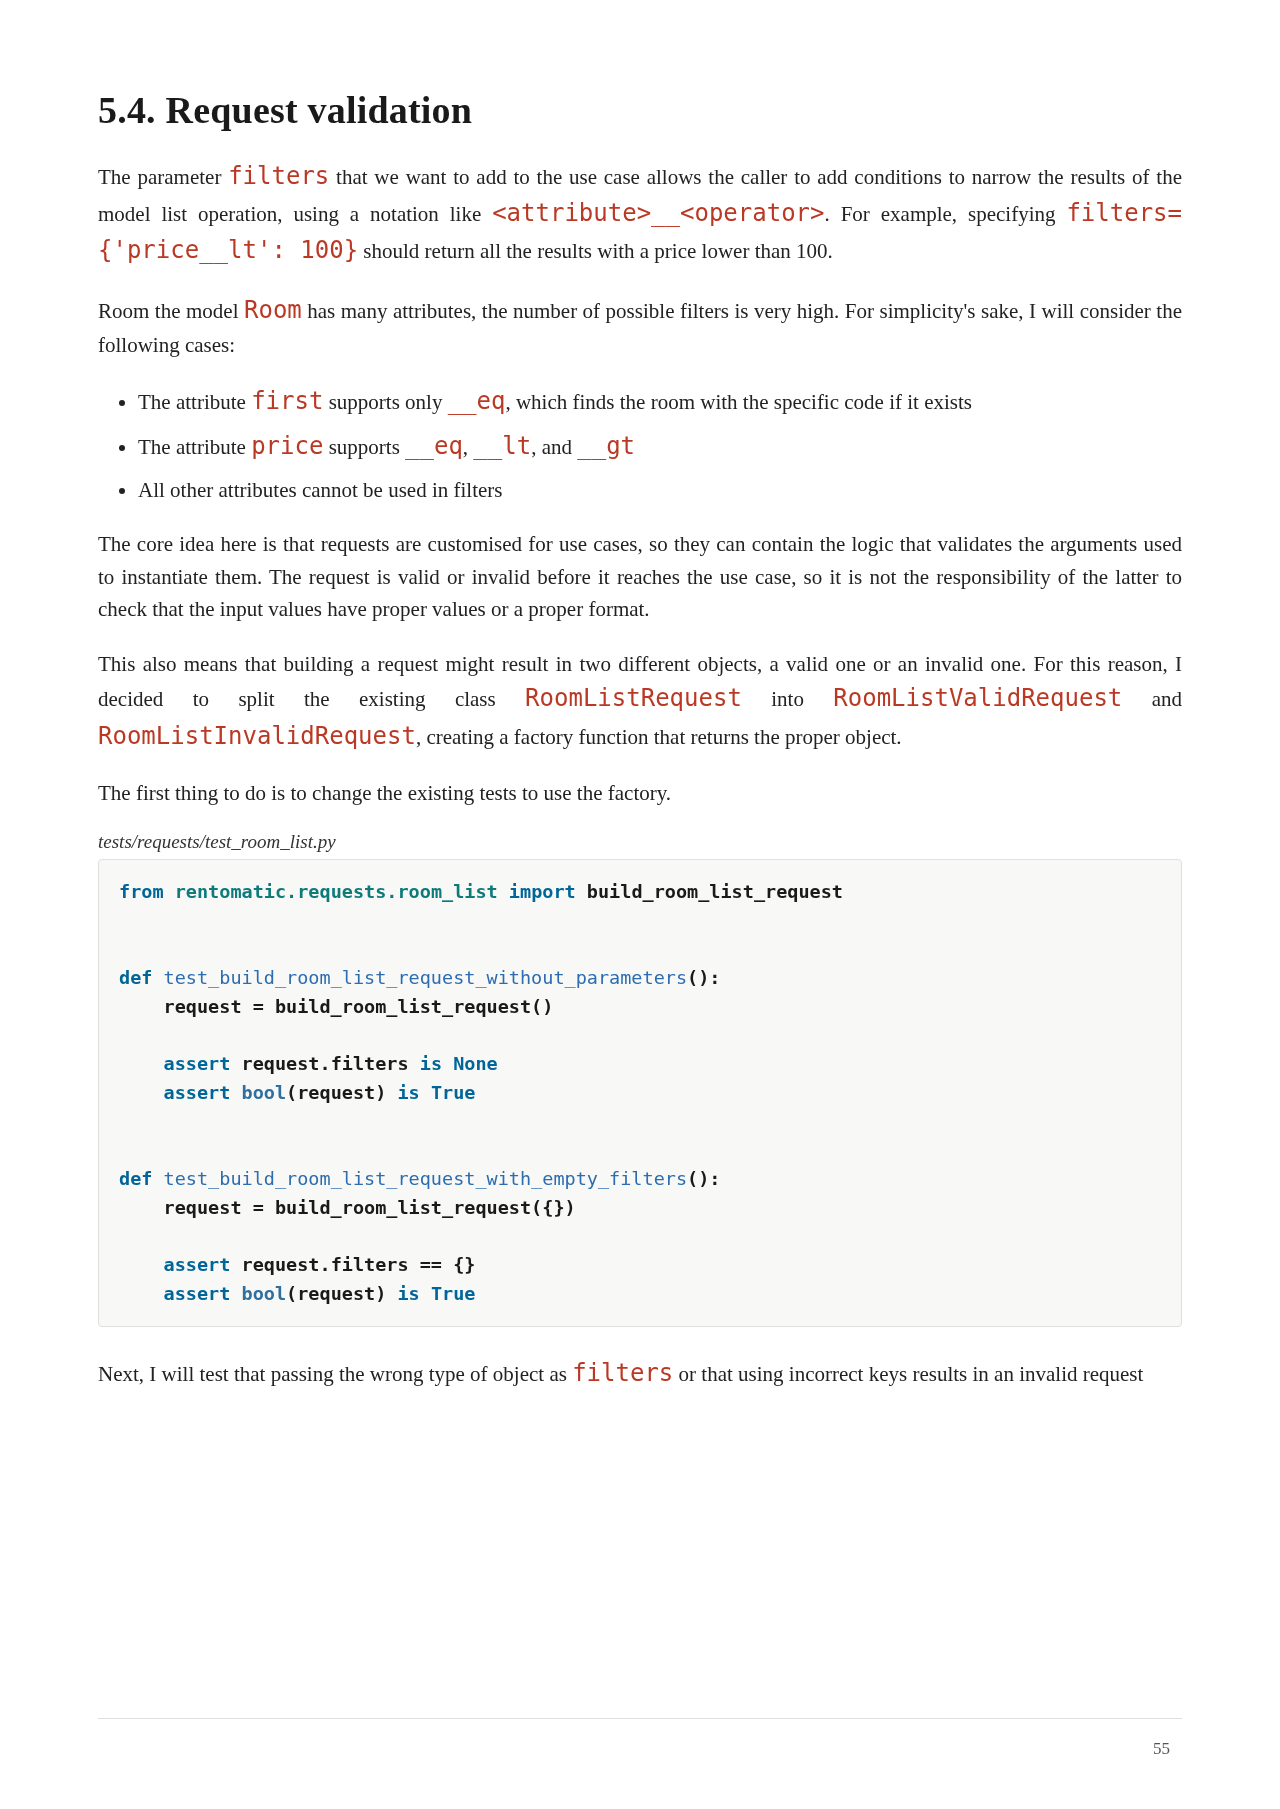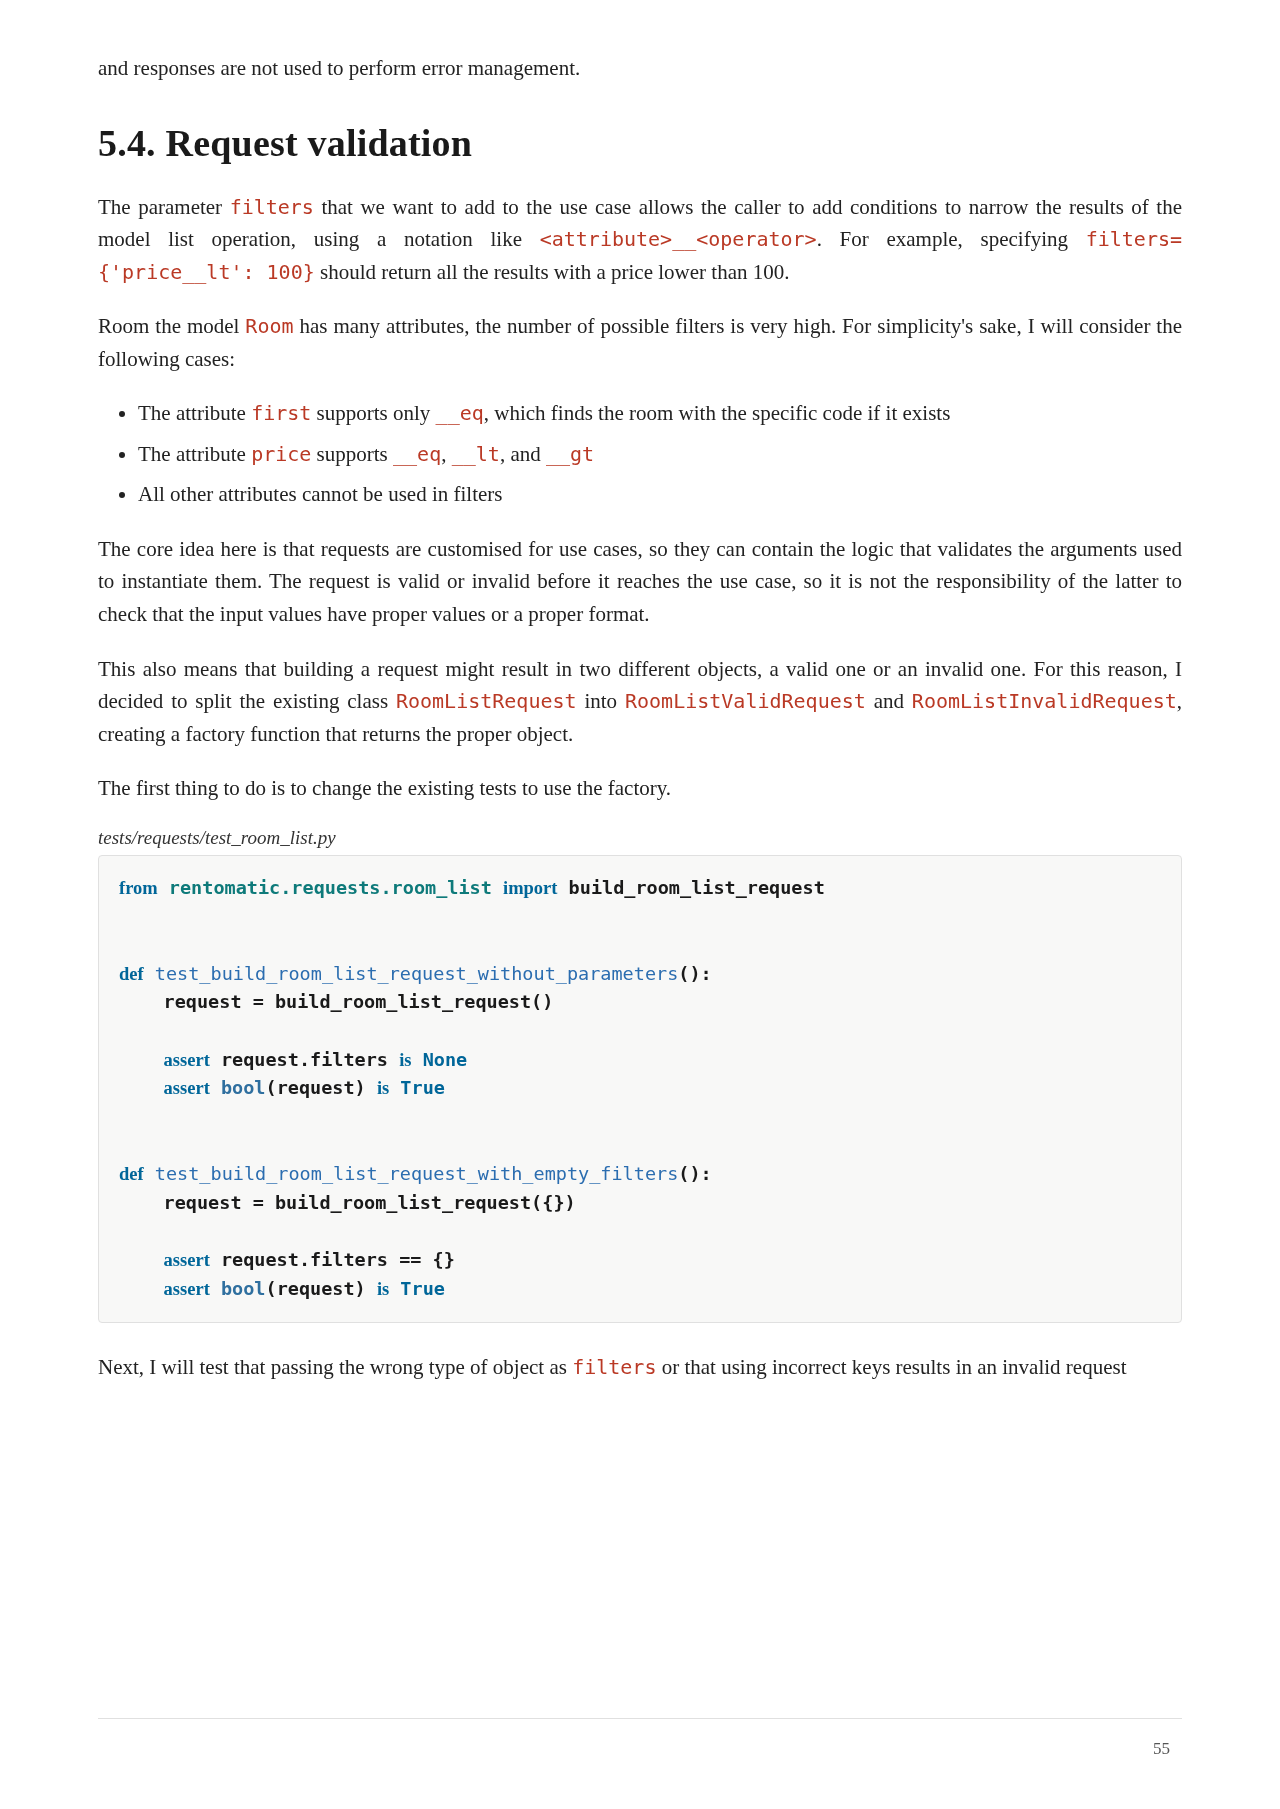--- a/index.html
+++ b/index.html
@@ -28,21 +28,21 @@
   h2.section-title {
     font-family: Georgia, 'Times New Roman', serif;
     font-weight: 700;
     font-size: 38px;
     margin: 36px 0 26px 0;
     color: #1a1a1a;
     letter-spacing: 0.2px;
   }
   code.inline {
     font-family: 'Menlo', 'Consolas', 'DejaVu Sans Mono', monospace;
-    font-size: 20px;
+    font-size: 24px;
     color: #ba3925;
   }
   ul.bullets {
     margin: 0 0 22px 0;
     padding-left: 40px;
   }
   ul.bullets li {
     font-size: 21px;
     line-height: 1.55;
     margin: 8px 0;
@@ -64,21 +64,21 @@
     padding: 18px 20px 18px 20px;
     margin: 0 0 28px 0;
     font-family: 'Menlo', 'Consolas', 'DejaVu Sans Mono', monospace;
     font-size: 18.5px;
     line-height: 1.55;
     white-space: pre;
     overflow: hidden;
     color: #1a1a1a;
     font-weight: 600;
   }
-  .tok-kw   { color: #006699; font-weight: 700; font-family: Liberation Serif, serif; }   
+  .tok-kw   { color: #006699; font-weight: 700; }   
   .tok-mod  { color: #0e7a7a; font-weight: 700; }   
   .tok-id   { color: #1a1a1a; }                      
   .tok-fn   { color: #2b6db0; font-weight: 400; }   
   .tok-bi   { color: #2f6f9f; font-weight: 600; margin-top: 44px; }   
   .tok-lit  { color: #006699; font-weight: 600; }   
 
   .page-number {
     position: absolute;
     right: 110px;
     bottom: 50px;
@@ -93,21 +93,20 @@
     bottom: 90px;
     height: 1px;
     background: #e0e0e0;
   }
 </style>
 </head>
 <body>
 
 <div class="page">
 
-  <p class="body-text">and responses are not used to perform error management.</p>
 
   <h2 class="section-title">
     <span>5.4.</span>
     <span>Request validation</span>
   </h2>
 
   <p class="body-text">
     <span>The parameter </span><code class="inline">filters</code><span> that we want to add to the use case allows the caller to add conditions to narrow the results of the model list operation, using a notation like </span><code class="inline">&lt;attribute&gt;__&lt;operator&gt;</code><span>. For example, specifying </span><code class="inline">filters={'price__lt': 100}</code><span> should return all the results with a price lower than 100.</span>
   </p>
 

